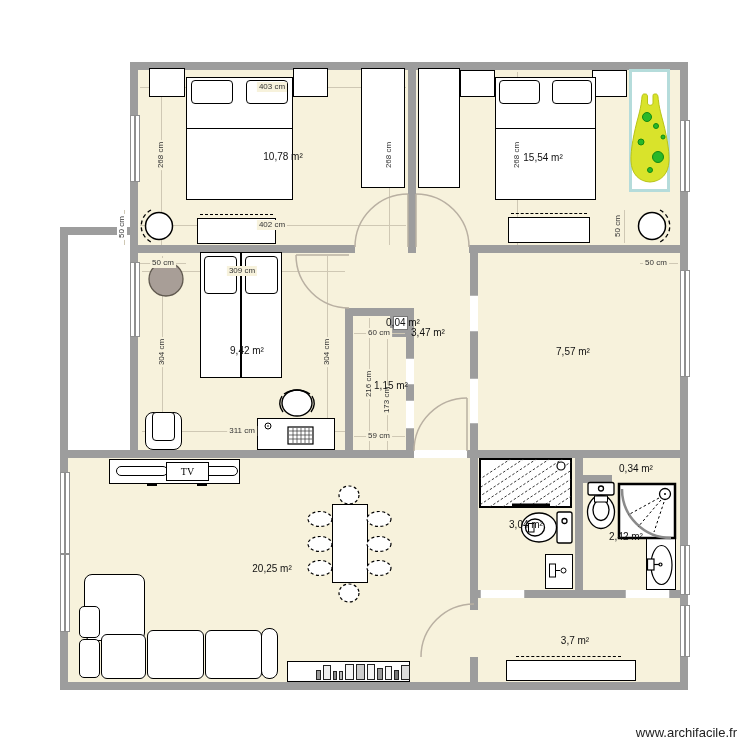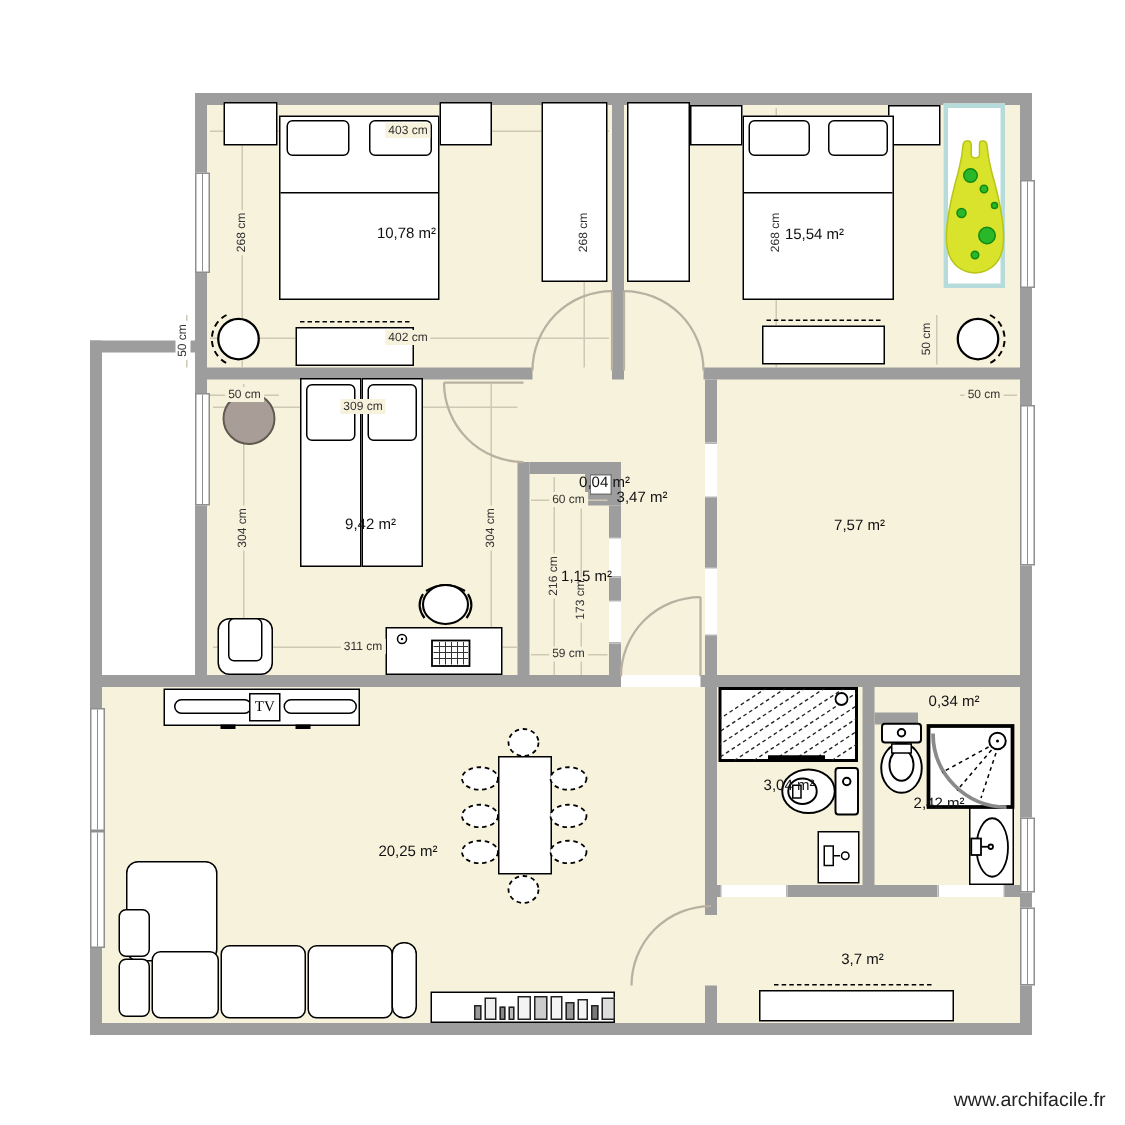--- a/index.html
+++ b/index.html
@@ -120,21 +120,21 @@
   <div class="furn" style="left:200px;top:252px;width:41px;height:126px"></div>
   <div class="furn" style="left:204px;top:256px;width:33px;height:38px;border-width:1.2px;border-radius:4px"></div>
   <div class="furn" style="left:241px;top:252px;width:41px;height:126px"></div>
   <div class="furn" style="left:245px;top:256px;width:33px;height:38px;border-width:1.2px;border-radius:4px"></div>
   <div class="furn" style="left:145px;top:412px;width:37px;height:38px;border-radius:8px"></div>
   <div class="furn" style="left:152px;top:412px;width:23px;height:29px;border-width:1.2px;border-radius:4px"></div>
   <div class="furn" style="left:257px;top:418px;width:78px;height:32px"></div>
   <div class="furn" style="left:109px;top:459px;width:131px;height:25px"></div>
   <div class="furn" style="left:116px;top:466px;width:52px;height:10px;border-width:1.2px;border-radius:5px"></div>
   <div class="furn" style="left:189px;top:466px;width:49px;height:10px;border-width:1.2px;border-radius:5px"></div>
-  <div class="furn" style="left:166px;top:462px;width:21px;height:19px">
+  <div class="furn" style="left:166px;top:462px;width:43px;height:19px">
       <span class="tvt">TV</span>
     </div>
   <div class="feet" style="left:147px;top:483px;width:10px;height:3px"></div>
   <div class="feet" style="left:197px;top:483px;width:10px;height:3px"></div>
   <div class="furn" style="left:332px;top:504px;width:36px;height:79px"></div>
   <div class="furn" style="left:84px;top:574px;width:61px;height:67px;border-radius:8px"></div>
   <div class="furn" style="left:79px;top:606px;width:21px;height:32px;border-radius:5px"></div>
   <div class="furn" style="left:79px;top:639px;width:21px;height:39px;border-radius:5px"></div>
   <div class="furn" style="left:101px;top:634px;width:45px;height:45px;border-radius:6px"></div>
   <div class="furn" style="left:147px;top:630px;width:57px;height:49px;border-radius:6px"></div>
@@ -320,21 +320,21 @@
   <div class="dlab bgc" style="left:656px;top:263px">50 cm</div>
   <div class="dlab bgc" style="left:242px;top:271px">309 cm</div>
   <div class="dlab v bgc" style="left:162px;top:352px">304 cm</div>
   <div class="dlab v bgc" style="left:327px;top:352px">304 cm</div>
   <div class="dlab bgc" style="left:242px;top:431px">311 cm</div>
   <div class="dlab bgc" style="left:379px;top:333px">60 cm</div>
   <div class="dlab v bgc" style="left:369px;top:384px">216 cm</div>
   <div class="dlab v bgc" style="left:387px;top:400px">173 cm</div>
   <div class="dlab bgc" style="left:379px;top:436px">59 cm</div>
 
-  <div class="rlab" style="left:271px;top:156px">10,78 m²</div>
+  <div class="rlab" style="left:283px;top:156px">10,78 m²</div>
   <div class="rlab" style="left:543px;top:157px">15,54 m²</div>
   <div class="rlab" style="left:247px;top:350px">9,42 m²</div>
   <div class="rlab" style="left:403px;top:322px">0,04 m²</div>
   <div class="rlab" style="left:428px;top:332px">3,47 m²</div>
   <div class="rlab" style="left:391px;top:385px">1,15 m²</div>
   <div class="rlab" style="left:573px;top:351px">7,57 m²</div>
   <div class="rlab" style="left:272px;top:568px">20,25 m²</div>
   <div class="rlab" style="left:526px;top:524px">3,04 m²</div>
   <div class="rlab" style="left:636px;top:468px">0,34 m²</div>
   <div class="rlab" style="left:626px;top:536px">2,42 m²</div>

